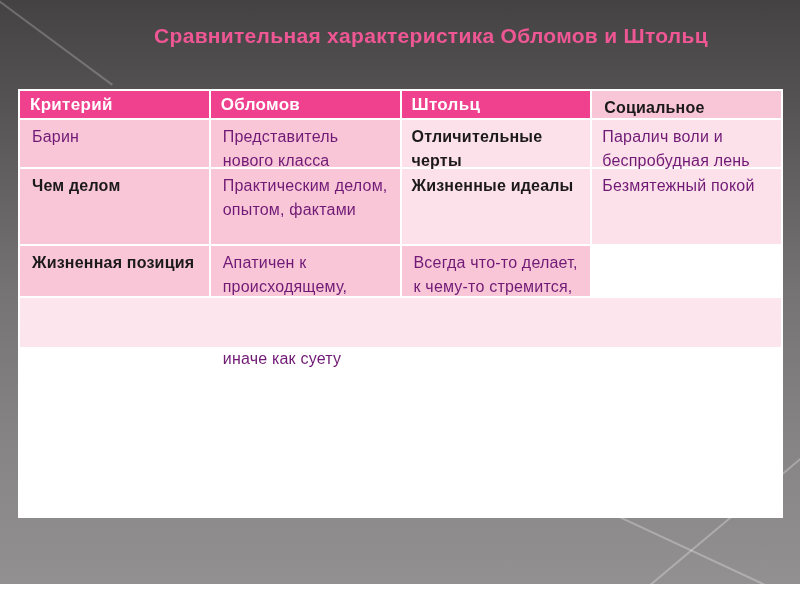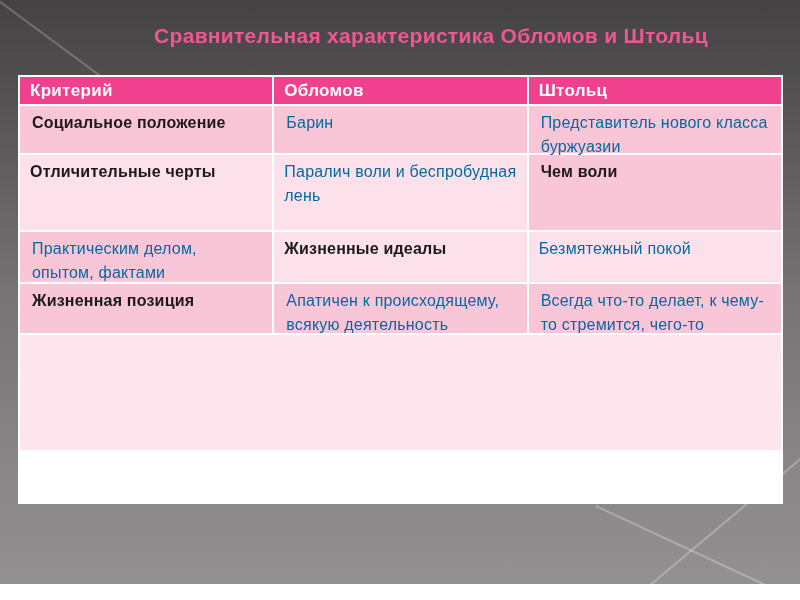--- a/index.html
+++ b/index.html
@@ -29,45 +29,45 @@
     left: 62px; top: 24px; width: 738px;
     margin: 0;
     text-align: center;
     font-size: 21px;
     font-weight: 700;
     letter-spacing: 0.3px;
     color: #ee5694;
   }
   .tbl {
     position: absolute;
-    left: 18px; top: 75px;
+    left: 18px; top: 89px;
     width: 765px;
     box-sizing: border-box;
     border: 2px solid #ffffff;
     background: #ffffff;
     display: grid;
-    grid-template-columns: 1fr 1fr 1fr;
+    grid-template-columns: 1fr 1fr 1fr 1fr;
     grid-template-rows: 27px 47px 75px 50px 49px 115px 50px;
     gap: 2px;
   }
   .hc {
     background: #f0418f;
     color: #ffffff;
     font-weight: 700;
     font-size: 17px;
     padding: 0 10px;
     display: flex;
     align-items: center;
     letter-spacing: 0.3px;
   }
   .cell {
     padding: 5px 10px 0 10px;
     font-size: 16px;
     line-height: 24px;
-    color: #0369a1;
+    color: #701a75;
     letter-spacing: 0.2px;
   }
   .label {
     font-weight: 700;
     color: #1b191a;
   }
   .band-a { background: #f9c6d8; padding-left: 12px; }
   .band-b { background: #fce1ea; }
   .empty-row {
     grid-column: 1 / -1;
@@ -90,21 +90,21 @@
     <div class="hc">Обломов</div>
     <div class="hc">Штольц</div>
 
     <div class="cell label band-a">Социальное положение</div>
     <div class="cell band-a">Барин</div>
     <div class="cell band-a">Представитель нового класса буржуазии</div>
 
     <div class="cell label band-b">Отличительные черты</div>
     <div class="cell band-b">Паралич воли и беспробудная лень</div>
 
-    <div class="cell label band-a">Чем воли</div>
+    <div class="cell label band-a">Чем делом</div>
     <div class="cell band-a">Практическим делом, опытом, фактами</div>
 
     <div class="cell label band-b">Жизненные идеалы</div>
     <div class="cell band-b">Безмятежный покой</div>
 
     <div class="cell label band-a">Жизненная позиция</div>
     <div class="cell band-a">Апатичен к происходящему, всякую деятельность воспринимает не иначе как суету</div>
     <div class="cell band-a">Всегда что-то делает, к чему-то стремится, чего-то добивается</div>
 
     <div class="cell empty-row"></div>

